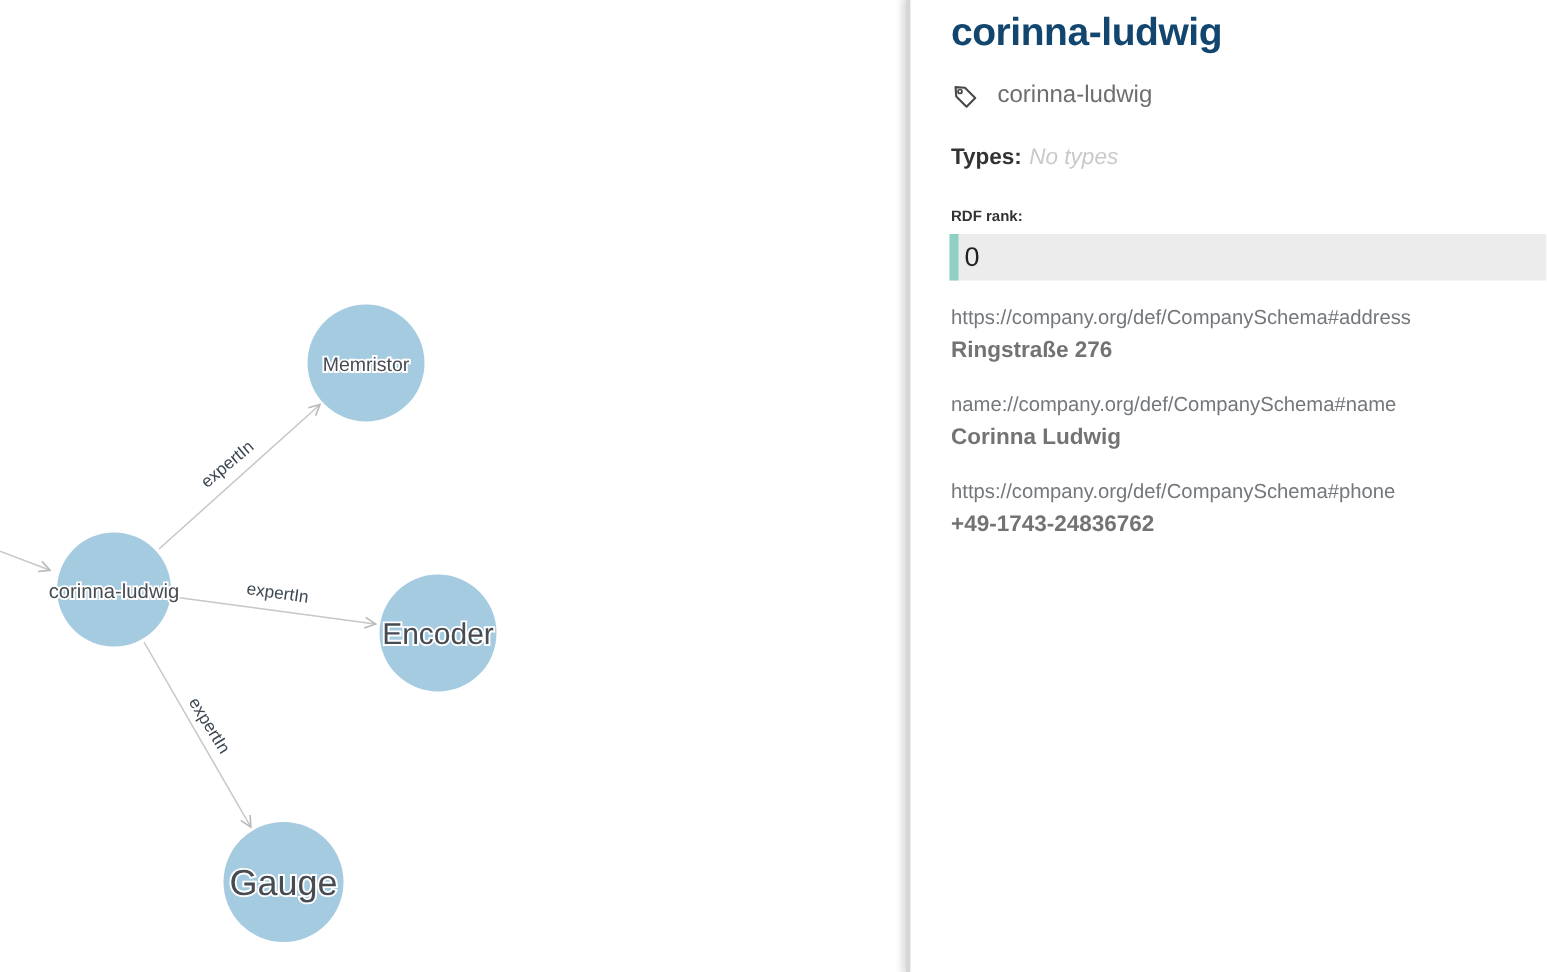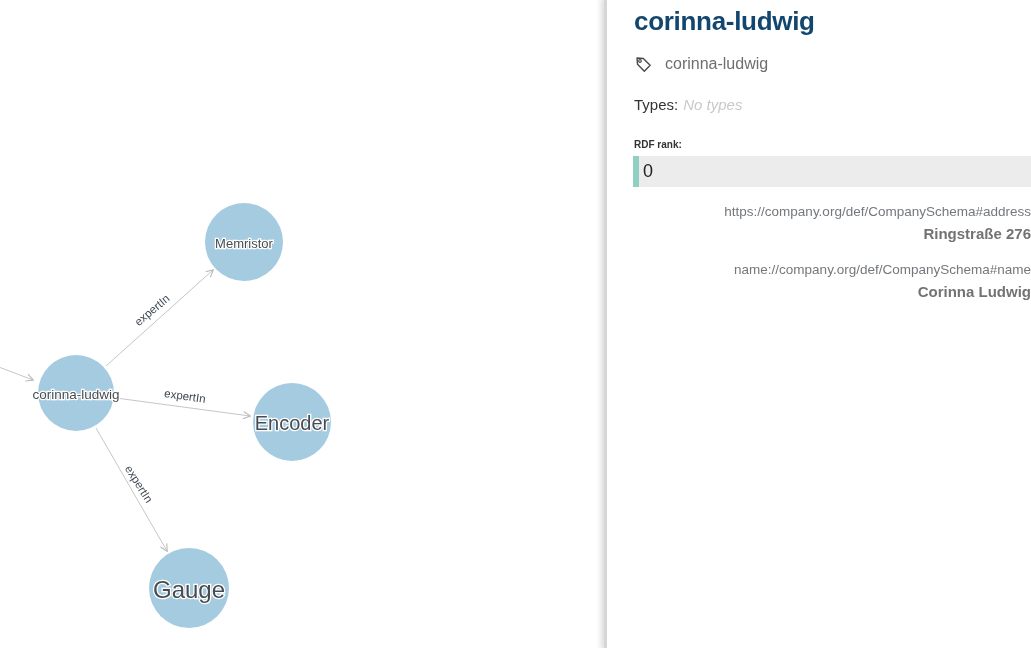--- a/index.html
+++ b/index.html
@@ -23,29 +23,29 @@
 
   
   .panel { position:absolute; left:607px; top:0; width:424px; height:648px;
            background:#fff; padding:6px 0 0 27px; }
   .panel-title { font-size:26px; font-weight:700; color:#12466e; letter-spacing:-0.3px;
                  line-height:1.2; }
   .tag-row { display:flex; align-items:center; gap:12px; margin-top:16px; height:22px; }
   .tag-row .tag-text { font-size:16px; color:#6e6e6e; }
   .tag-icon svg { display:block; }
   .types-row { margin-top:21px; font-size:15px; }
-  .types-label { font-weight:400; color:#333; }
+  .types-label { font-weight:700; color:#333; }
   .types-value { font-style:italic; color:#c9c9c9; margin-left:5px; }
   .rank-label { margin-top:26px; font-size:10px; font-weight:700; color:#333; }
   .rank-bar { position:relative; margin-top:6px; margin-left:-1px; height:31px;
               width:398px; background:#ececec; }
   .rank-fill { position:absolute; left:0; top:0; bottom:0; width:6px; background:#8fd0c3; }
   .rank-value { position:absolute; left:10px; top:50%; transform:translateY(-52%);
                 font-size:18px; color:#222; }
-  .props { margin-top:17px;text-align:right; }
+  .props { margin-top:17px; }
   .prop { margin-bottom:20px; }
   .prop-uri { font-size:13.5px; color:#74787c; line-height:1.25; }
   .prop-val { font-size:15px; font-weight:700; color:#737373; margin-top:4px; }
 </style>
 </head>
 <body>
 
 <div class="stage">
 
   <div class="graph-area">
@@ -104,15 +104,19 @@
 
     <div class="props">
       <div class="prop">
         <div class="prop-uri">https://company.org/def/CompanySchema#address</div>
         <div class="prop-val">Ringstraße 276</div>
       </div>
       <div class="prop">
         <div class="prop-uri">name://company.org/def/CompanySchema#name</div>
         <div class="prop-val">Corinna Ludwig</div>
       </div>
+      <div class="prop">
+        <div class="prop-uri">https://company.org/def/CompanySchema#phone</div>
+        <div class="prop-val">+49-1743-24836762</div>
+      </div>
     </div>
   </div>
 </div>
 
 </body></html>

